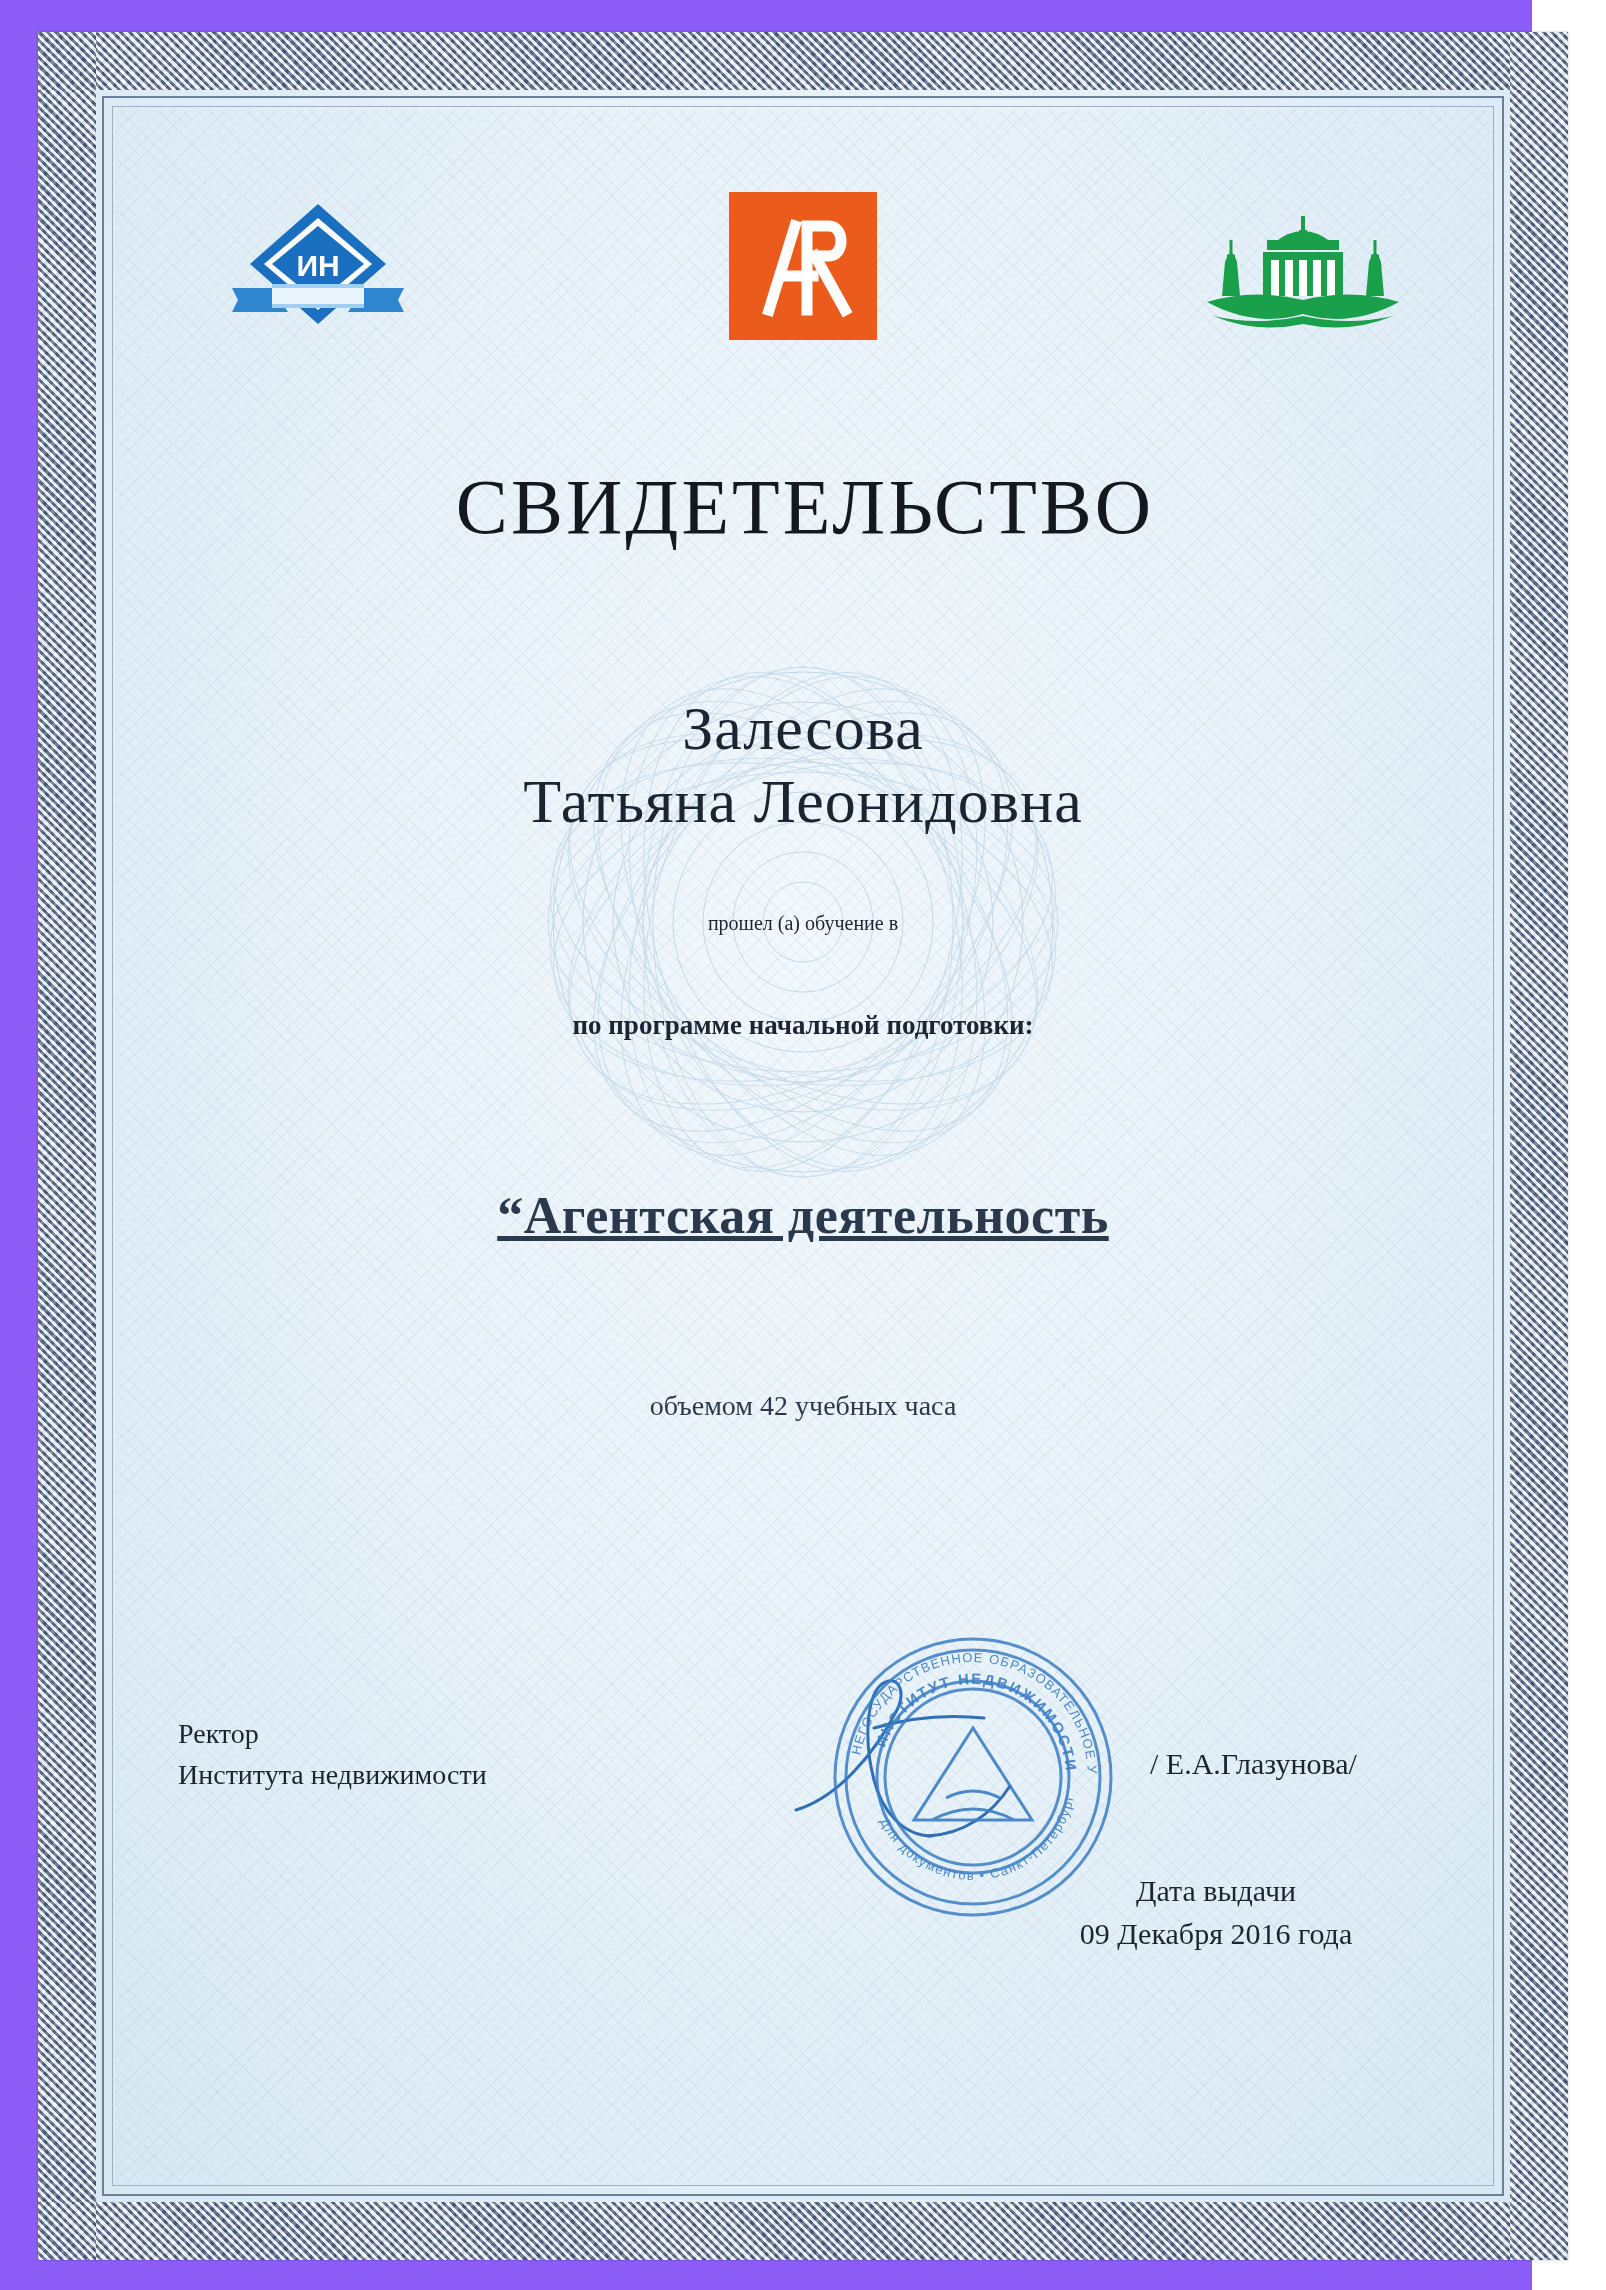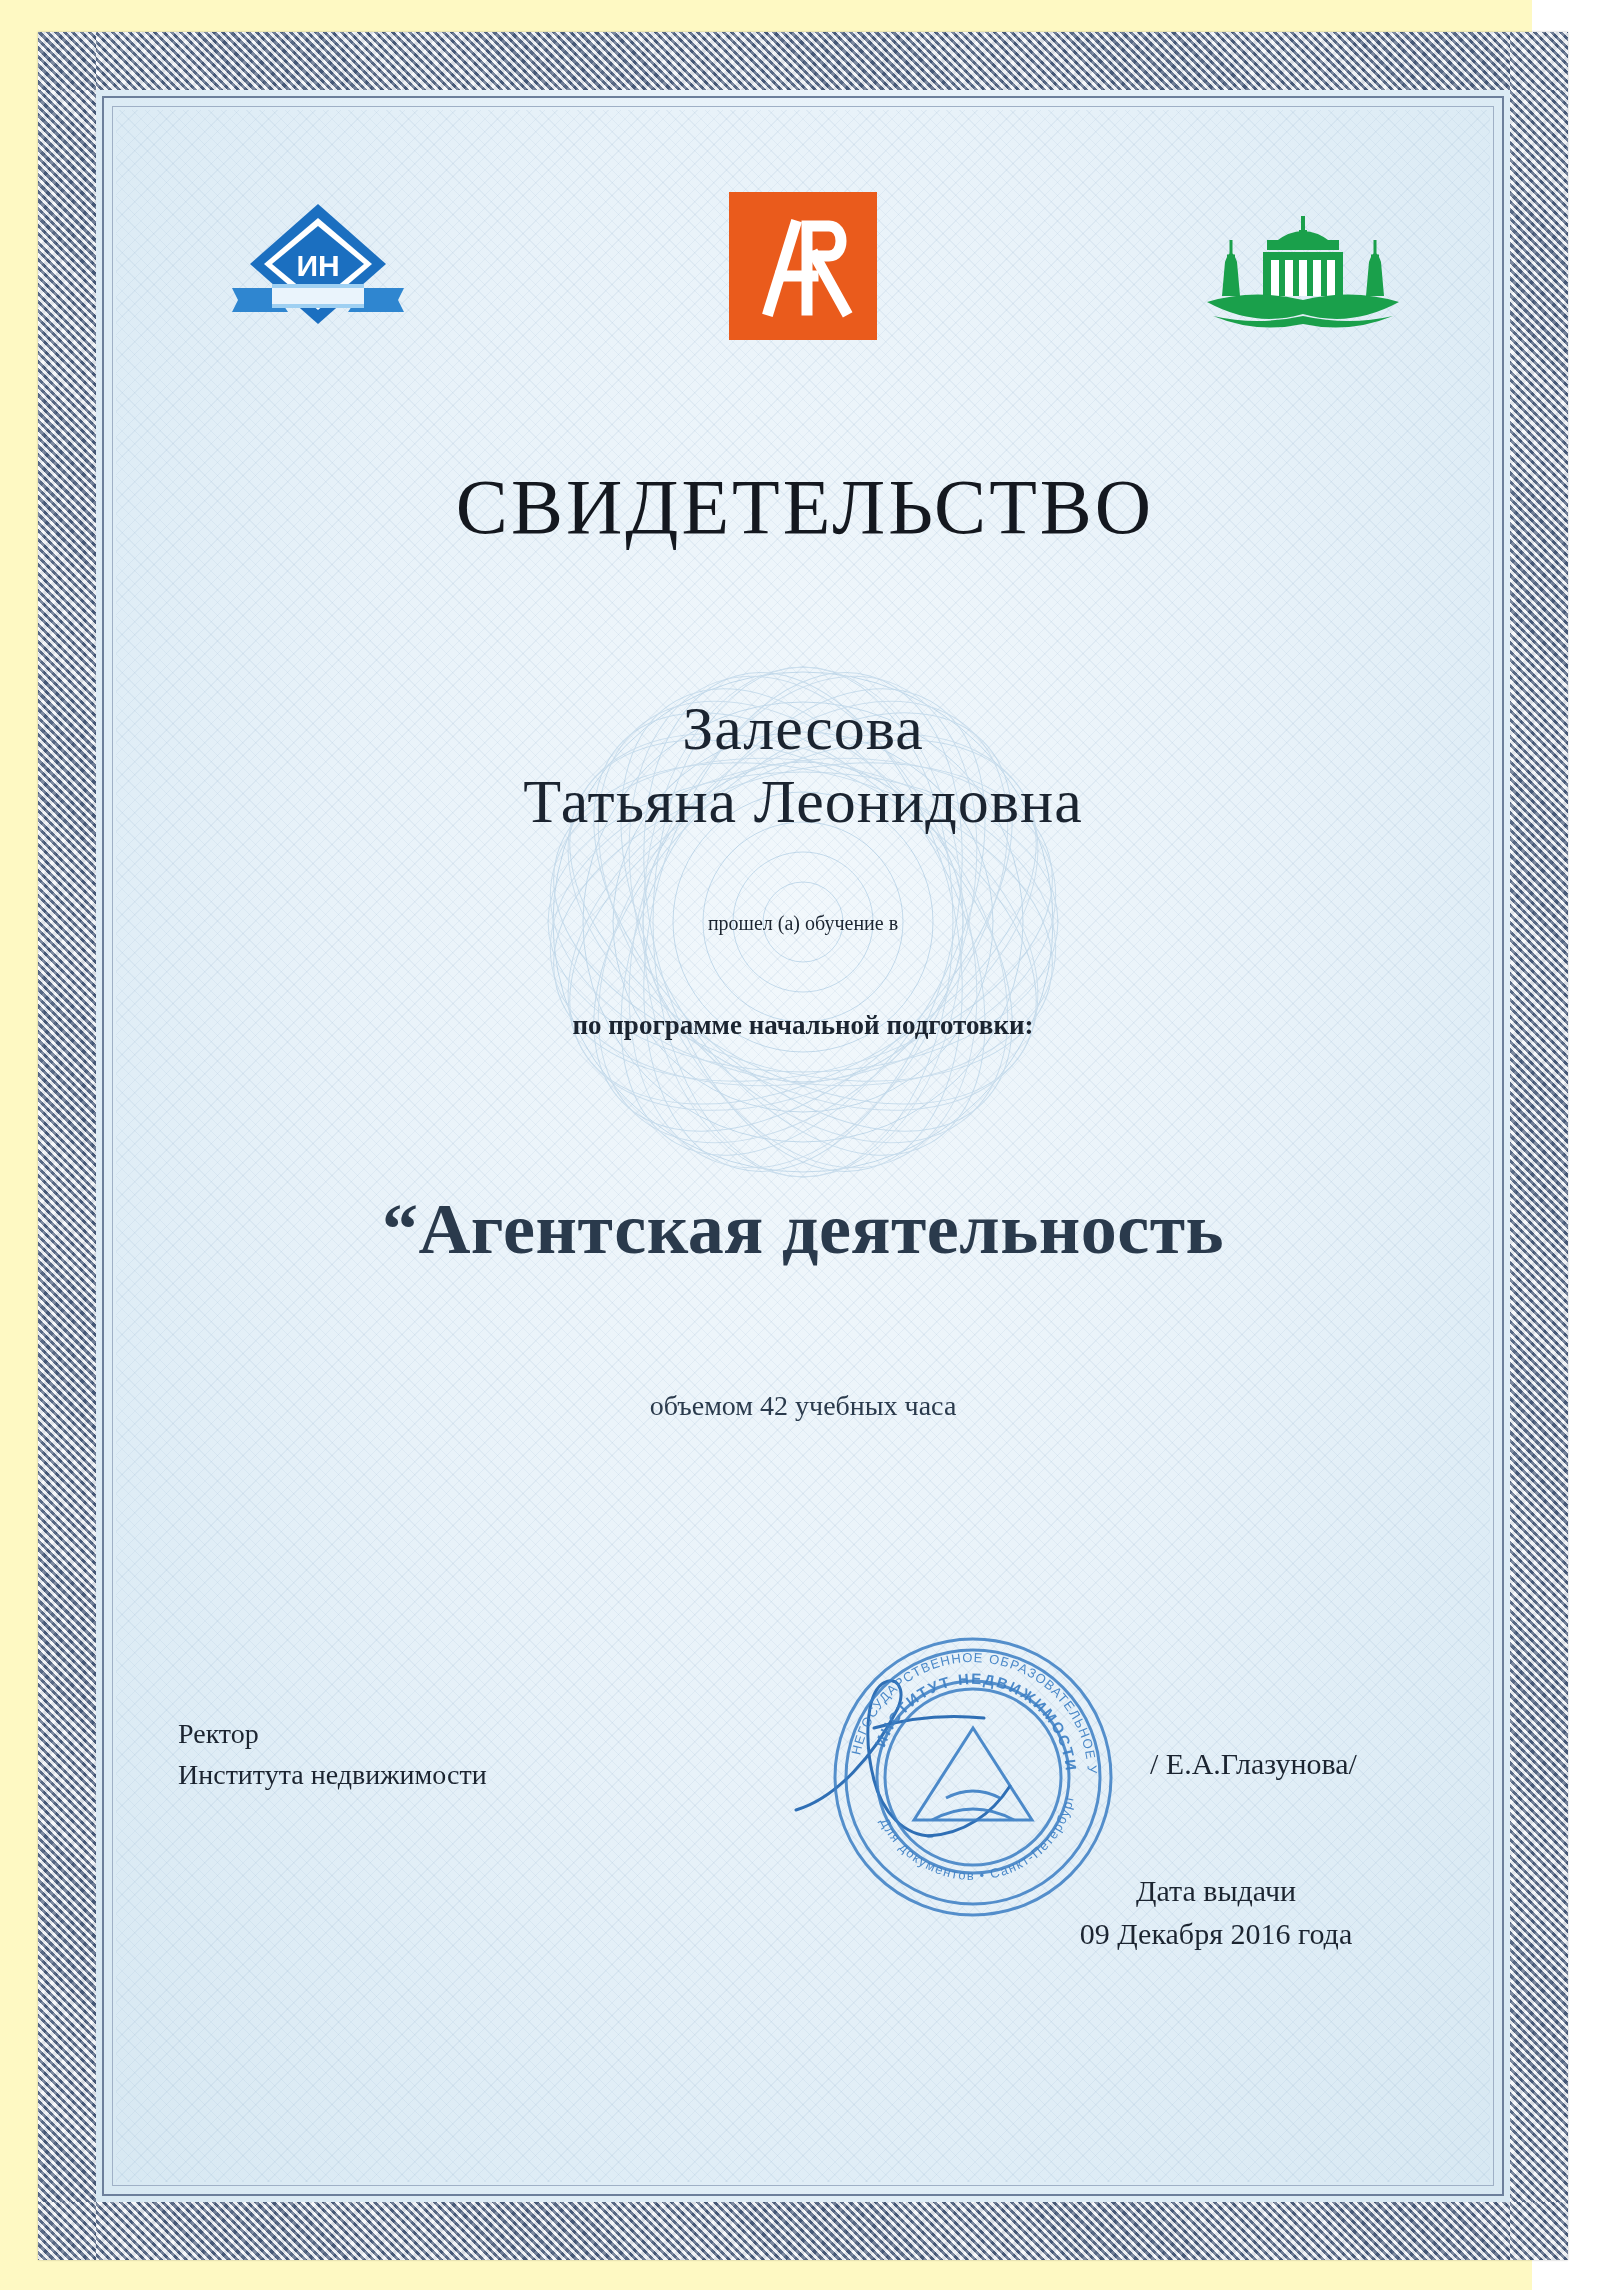--- a/index.html
+++ b/index.html
@@ -12,21 +12,21 @@
     height: 2290px;
     font-family: "Liberation Serif", serif;
     overflow: hidden;
   }
 
   
   .page {
     position: relative;
     width: 1532px;
     height: 2290px;
-    background: #fef9c3;
+    background: #8b5cf6;
   }
 
   
   .sheet {
     position: absolute;
     left: 38px;
     top: 32px;
     width: 1530px;
     height: 2228px;
     background:
@@ -182,24 +182,25 @@
     font-weight: bold;
     color: #1b2430;
   }
 
   .program {
     position: absolute;
     left: 0; right: 0;
     top: 1148px;
     text-align: center;
     color: #2a3a4c;
-    font-size: 72px;
+    font-size: 52px;
     font-weight: bold;
     line-height: 1.38;
     letter-spacing: .5px;
+    text-decoration: underline;
   }
 
   .hours {
     position: absolute;
     left: 0; right: 0;
     top: 1358px;
     text-align: center;
     font-size: 28px;
     color: #2a3a4c;
   }

